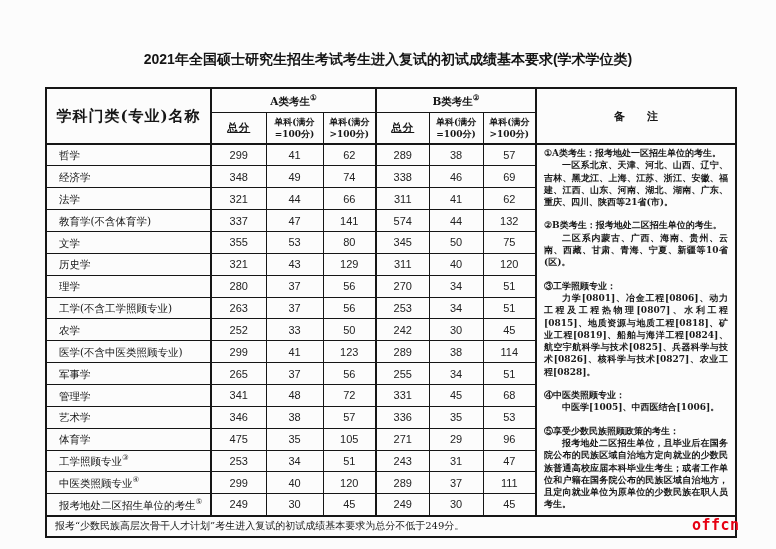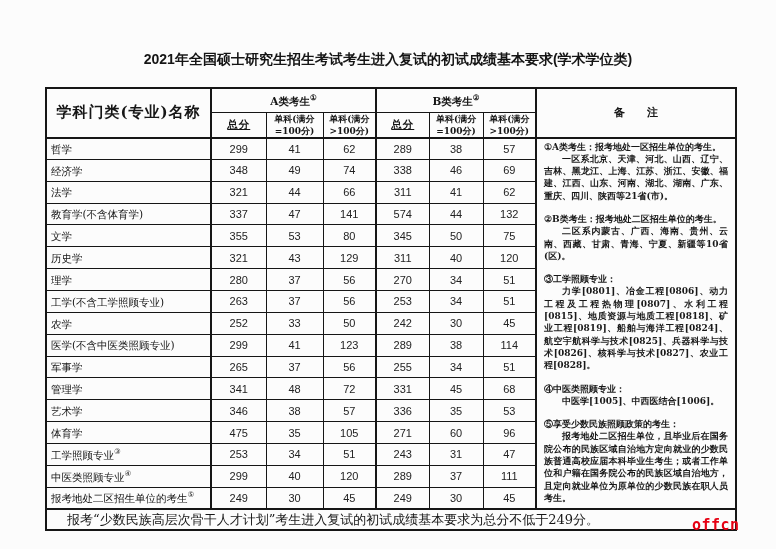--- a/index.html
+++ b/index.html
@@ -43,29 +43,29 @@
     font-family: "DejaVu Serif", "Liberation Serif", serif;
     font-weight: bold;
     color: #161616;
     text-align: center;
     vertical-align: middle;
   }
   .th-subject { font-size: 15px; letter-spacing: 1px; }
   .th-group   { height: 24px; font-size: 10.5px; }
   .th-group sup { font-size: 7.5px; }
   .th-total   { height: 25px; font-size: 10.5px; letter-spacing: 1px; text-decoration: underline; }
-  .th-sub     { height: 25px; font-size: 9px; white-space: pre-line; line-height: 12px; }
+  .th-sub     { height: 32px; font-size: 9px; white-space: pre-line; line-height: 12px; }
   .th-remark  { font-size: 11px; }
 
   td.lbl {
     height: 21px;
     font-family: "DejaVu Serif", "Liberation Serif", serif;
     font-size: 10.5px;
     color: #161616;
-    padding-left: 4px;
+    padding-left: 12px;
     text-align: left;
     vertical-align: middle;
     white-space: nowrap;
   }
   td.lbl sup { font-size: 7.5px; }
   td.num {
     height: 21px;
     font-family: "Liberation Sans", sans-serif;
     font-size: 11px;
     color: #222;
@@ -85,23 +85,23 @@
     line-height: 12.3px;
     font-weight: bold;
     color: #191919;
     text-align: justify;
   }
   .note-body { text-indent: 2em; }
 
   td.footer-cell {
     height: 21px;
     font-family: "DejaVu Serif", "Liberation Serif", serif;
-    font-size: 13px;
+    font-size: 10px;
     color: #161616;
-    padding-left: 20px;
+    padding-left: 8px;
     vertical-align: middle;
     white-space: nowrap;
   }
   .watermark {
     position: absolute;
     left: 692px; top: 516px;
     font-family: "DejaVu Sans Mono", "Liberation Mono", monospace;
     font-size: 15px;
     font-weight: bold;
     letter-spacing: 0.5px;
@@ -301,21 +301,21 @@
     <td class="num">35</td>
     <td class="num">53</td>
   </tr>
 
   <tr>
     <td class="lbl"><span>体育学</span><sup></sup></td>
     <td class="num vt">475</td>
     <td class="num">35</td>
     <td class="num">105</td>
     <td class="num vt">271</td>
-    <td class="num">60</td>
+    <td class="num">29</td>
     <td class="num">96</td>
   </tr>
 
   <tr>
     <td class="lbl"><span>工学照顾专业</span><sup>③</sup></td>
     <td class="num vt">253</td>
     <td class="num">34</td>
     <td class="num">51</td>
     <td class="num vt">243</td>
     <td class="num">31</td>

